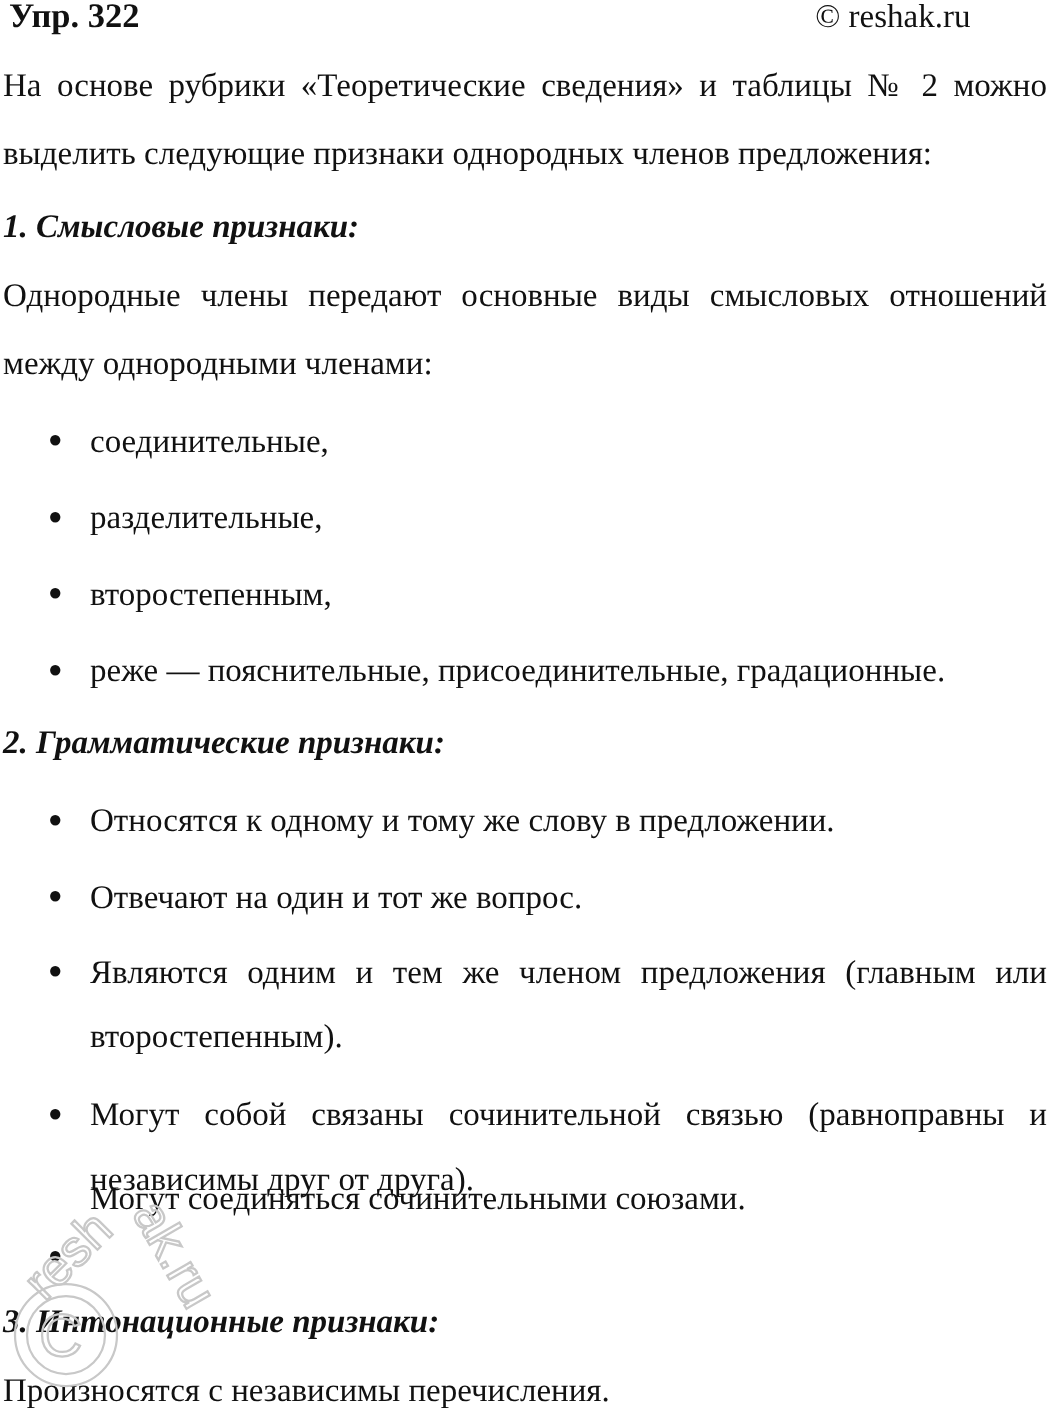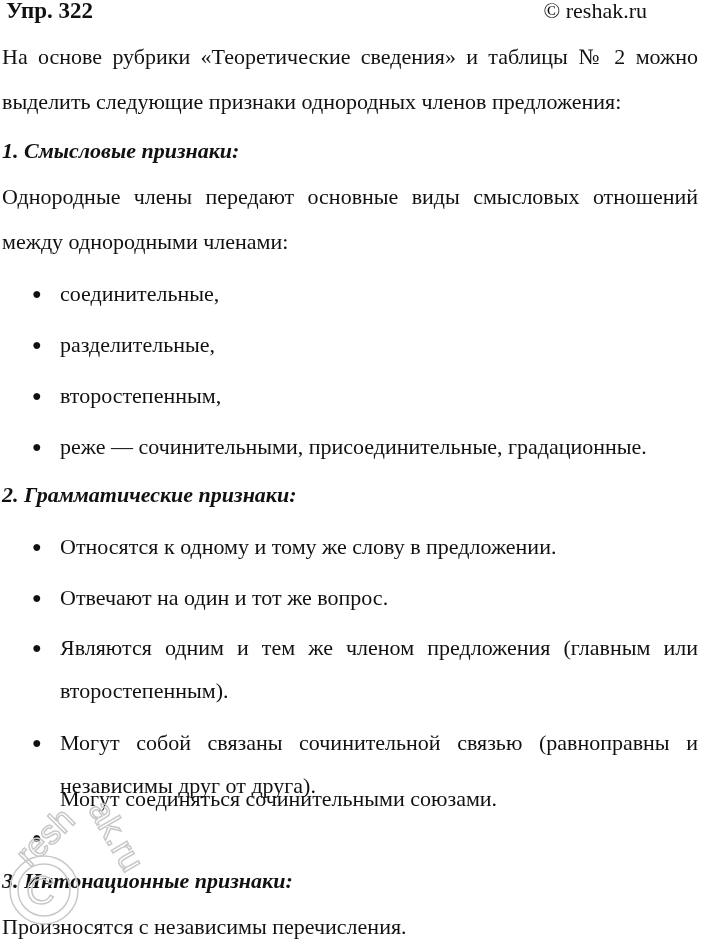--- a/index.html
+++ b/index.html
@@ -34,21 +34,21 @@
 <div class="line just" style="top:184px">Однородные члены передают основные виды смысловых отношений</div>
 <div class="line" style="top:229px">между однородными членами:</div>
 
 <span class="bullet" style="top:285px">●</span>
 <div class="item" style="top:281px">соединительные,</div>
 <span class="bullet" style="top:336px">●</span>
 <div class="item" style="top:332px">разделительные,</div>
 <span class="bullet" style="top:387px">●</span>
 <div class="item" style="top:383px">второстепенным,</div>
 <span class="bullet" style="top:438px">●</span>
-<div class="item" style="top:434px">реже — сочинительными, присоединительные, градационные.</div>
+<div class="item" style="top:434px">реже — пояснительные, присоединительные, градационные.</div>
 
 <div class="line bold" style="top:482px">2. Грамматические признаки:</div>
 
 <span class="bullet" style="top:538px">●</span>
 <div class="item" style="top:534px">Относятся к одному и тому же слову в предложении.</div>
 <span class="bullet" style="top:589px">●</span>
 <div class="item" style="top:585px">Отвечают на один и тот же вопрос.</div>
 <span class="bullet" style="top:639px">●</span>
 <div class="item just" style="top:635px">Являются одним и тем же членом предложения (главным или</div>
 <div class="item" style="top:678px">второстепенным).</div>

